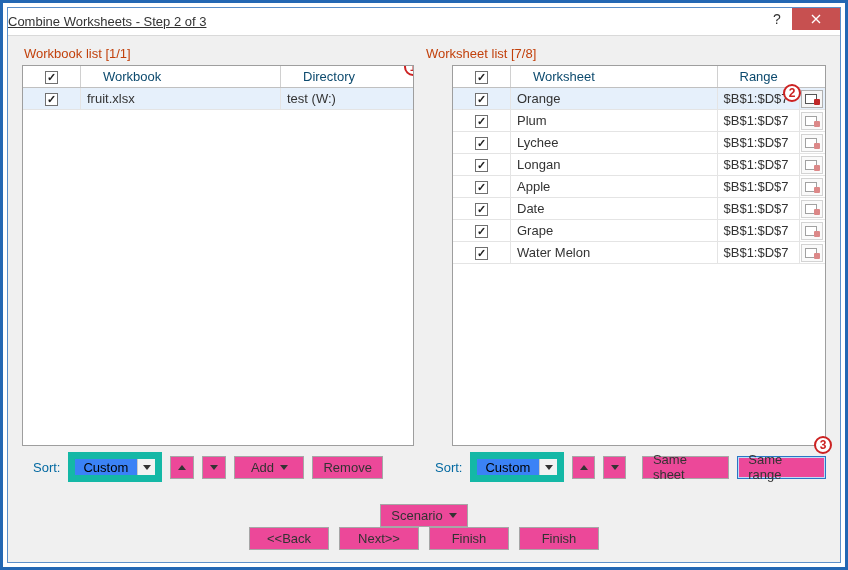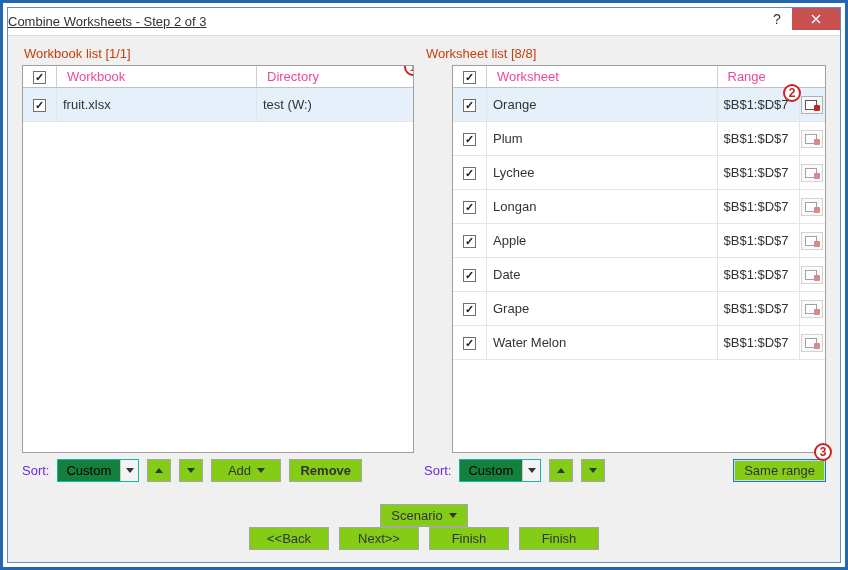--- a/index.html
+++ b/index.html
@@ -14,41 +14,41 @@
   .tb-close { width: 48px; background: #c75050; color: #fff; }
   .tb-close svg { width: 10px; height: 10px; }
   .content { flex: 1; display: flex; flex-direction: column; padding: 10px 14px 12px 14px; gap: 8px; position: relative; }
   .lists-row { display: flex; gap: 10px; flex: 1; min-height: 0; }
   .list-panel { display: flex; flex-direction: column; }
   .list-panel.left { flex: 0 0 392px; }
   .list-panel.right { flex: 1; }
   .list-label { color: #c2410c; margin-bottom: 4px; padding-left: 2px; }
   .grid-wrap { flex: 1; border: 1px solid #9e9e9e; background: #fff; overflow: hidden; display: flex; flex-direction: column; }
   table { border-collapse: collapse; width: 100%; }
-  thead th { text-align: left; font-weight: normal; padding: 3px 10px; border-right: 1px solid #d0d0d0; border-bottom: 1px solid #c0c0c0; background: #fff; color: #ec4899; }
+  thead th { text-align: left; font-weight: normal; padding: 3px 22px; border-right: 1px solid #d0d0d0; border-bottom: 1px solid #c0c0c0; background: #fff; color: #0c4a6e; }
   thead th:last-child { border-right: none; }
-  tbody td { padding: 2px 6px; border-right: 1px solid #e4e4e4; border-bottom: 1px solid #e4e4e4; color: #333; height: 34px; vertical-align: middle; }
+  tbody td { padding: 2px 6px; border-right: 1px solid #e4e4e4; border-bottom: 1px solid #e4e4e4; color: #333; height: 22px; vertical-align: middle; }
   tbody td:last-child { border-right: none; }
   tbody tr.selected td { background: #e6f0fb; }
   .chk-col { width: 26px; text-align: center; }
   .chk { width: 13px; height: 13px; border: 1px solid #707070; background: #fff; display: inline-flex; align-items: center; justify-content: center; vertical-align: middle; }
   .chk.checked::after { content: "✓"; font-size: 11px; line-height: 1; color: #222; font-weight: bold; }
   .btn-col { width: 26px; text-align: center; padding: 1px !important; }
   .range-btn { width: 22px; height: 18px; border: 1px solid #b0b0b0; background: #f6f6f6; display: inline-flex; align-items: center; justify-content: center; position: relative; }
   .range-btn.disabled { opacity: 0.55; }
   .range-btn-inner { width: 14px; height: 10px; position: relative; }
   .range-btn-inner::before { content: ""; position: absolute; left: 0; top: 0; width: 10px; height: 8px; border: 1px solid #555; background: #fff; }
   .range-btn-inner::after { content: ""; position: absolute; right: -1px; bottom: -1px; width: 6px; height: 6px; background: #c02828; border-radius: 1px; }
   .controls-row { display: flex; align-items: center; gap: 8px; margin-top: 6px; }
   .controls-row.right { }
-  .lbl { color: #6d28d9; }
-  .combo { display: inline-flex; align-items: center; border: 1px solid #14b8a6; background: #15803d; height: 23px; }
+  .lbl { color: #0369a1; margin-left: 11px; }
+  .combo { display: inline-flex; align-items: center; border: 7px solid #14b8a6; background: #3b82f6; height: 30px; }
   .combo-text { padding: 0 8px; min-width: 62px; }
   .combo-arrow { width: 18px; height: 100%; border-left: 1px solid #c9c9c9; display: flex; align-items: center; justify-content: center; background: #f3f3f3; }
-  .btn { border: 1px solid #a6a6a6; background: #84cc16; height: 23px; display: inline-flex; align-items: center; justify-content: center; padding: 0 10px; color: #333; }
+  .btn { border: 1px solid #a6a6a6; background: #ec4899; height: 23px; display: inline-flex; align-items: center; justify-content: center; padding: 0 10px; color: #333; }
   .btn.icon-only { width: 24px; padding: 0; }
   .btn.wide { min-width: 80px; }
   .arrow-up, .arrow-down { width: 0; height: 0; border-left: 4px solid transparent; border-right: 4px solid transparent; }
   .arrow-up { border-bottom: 5px solid #333; }
   .arrow-down { border-top: 5px solid #333; }
   .bottom-row { display: flex; align-items: center; justify-content: space-between; margin-top: 14px; flex-direction: column; }
   .bottom-buttons { display: flex; gap: 10px; }
   .callout { position: absolute; width: 18px; height: 18px; border-radius: 50%; background: #fff; border: 2px solid #c22; color: #c22; font-weight: bold; font-size: 12px; display: flex; align-items: center; justify-content: center; z-index: 10; }
   .btn.highlight { border-color: #2a76c4; box-shadow: inset 0 0 0 1px #bcdcf9; }
 </style>
@@ -111,26 +111,26 @@
             <span class="btn icon-only">
                 <span class="arrow-up"></span>
               </span>
             <span class="btn icon-only">
                 <span class="arrow-down"></span>
               </span>
             <span class="btn" style="min-width:70px; gap:6px;">
               <span>Add</span>
               <span class="arrow-down"></span>
             </span>
-            <span class="btn" style="min-width:70px;font-weight:bold;">Remove</span>
+            <span class="btn" style="min-width:70px;">Remove</span>
           </div>
         </div>
 
         <div class="list-panel right">
-          <div class="list-label">Worksheet list [8/8]</div>
+          <div class="list-label">Worksheet list [7/8]</div>
           <div class="grid-wrap" style="position:relative;margin-left:28px;">
             <table>
               <colgroup>
                   <col style="width:26px">
                   <col>
                   <col style="width:82px">
                   <col style="width:26px">
                 </colgroup>
               <thead>
                 <tr>
@@ -216,20 +216,21 @@
                   <span class="arrow-down"></span>
                 </span>
             </span>
             <span class="btn icon-only">
                 <span class="arrow-up"></span>
               </span>
             <span class="btn icon-only">
                 <span class="arrow-down"></span>
               </span>
             <span style="flex:1"></span>
+            <span class="btn">Same sheet</span>
             <span class="btn highlight">Same range</span>
             <div class="callout" style="top:-16px; right:-6px;">3</div>
           </div>
         </div>
       </div>
 
       <div class="bottom-row">
         <span class="btn" style="gap:6px;">
           <span>Scenario</span>
           <span class="arrow-down"></span>

